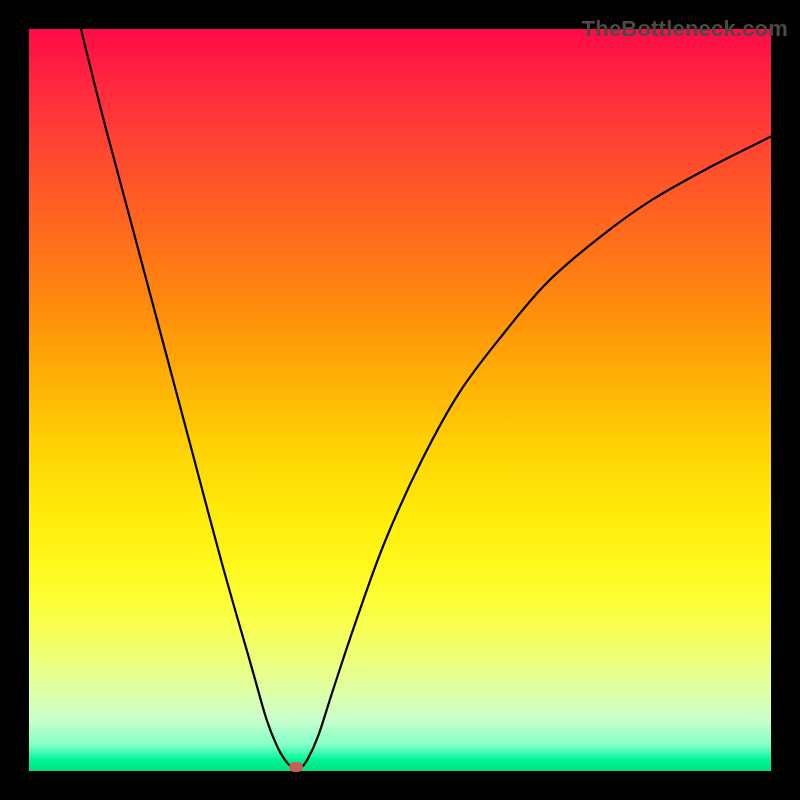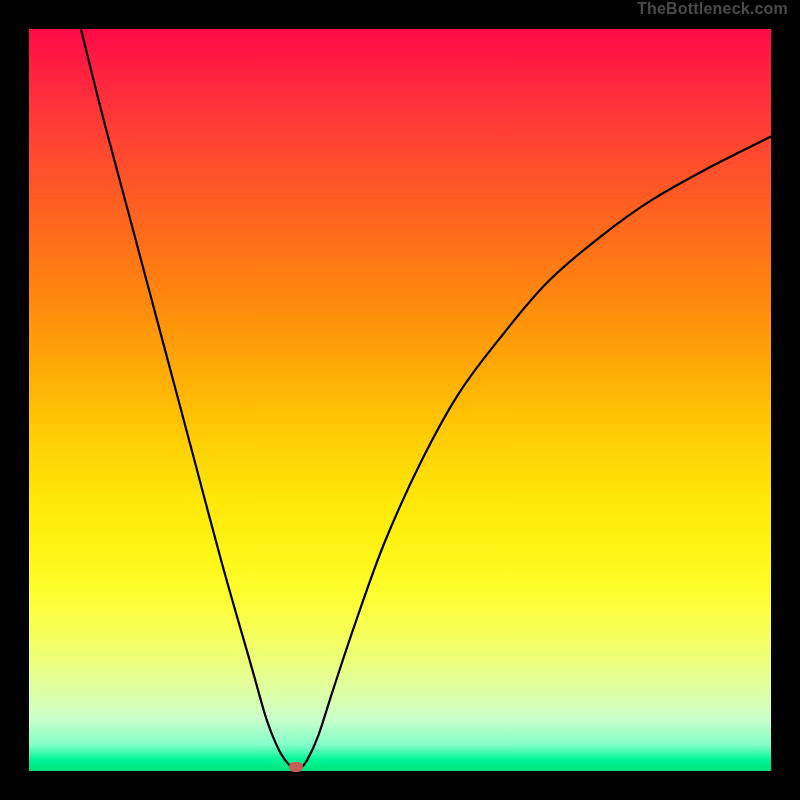--- a/index.html
+++ b/index.html
@@ -34,24 +34,24 @@
       #edff7a 85%,
       #dfffa2 89%,
       #caffcc 93%,
       #82ffc8 96.5%,
       #00f598 98.5%,
       #00e27b 100%
     );
   }
   .watermark {
     position: absolute;
-    top: 0;
+    top: 16px;
     right: 12px;
     color: #4a4a4a;
-    font-size: 16px;
+    font-size: 22px;
     font-weight: 600;
     letter-spacing: 0.2px;
     font-family: Arial, Helvetica, sans-serif;
   }
   svg.curve {
     position: absolute;
     left: 0;
     top: 0;
     width: 742px;
     height: 742px;

